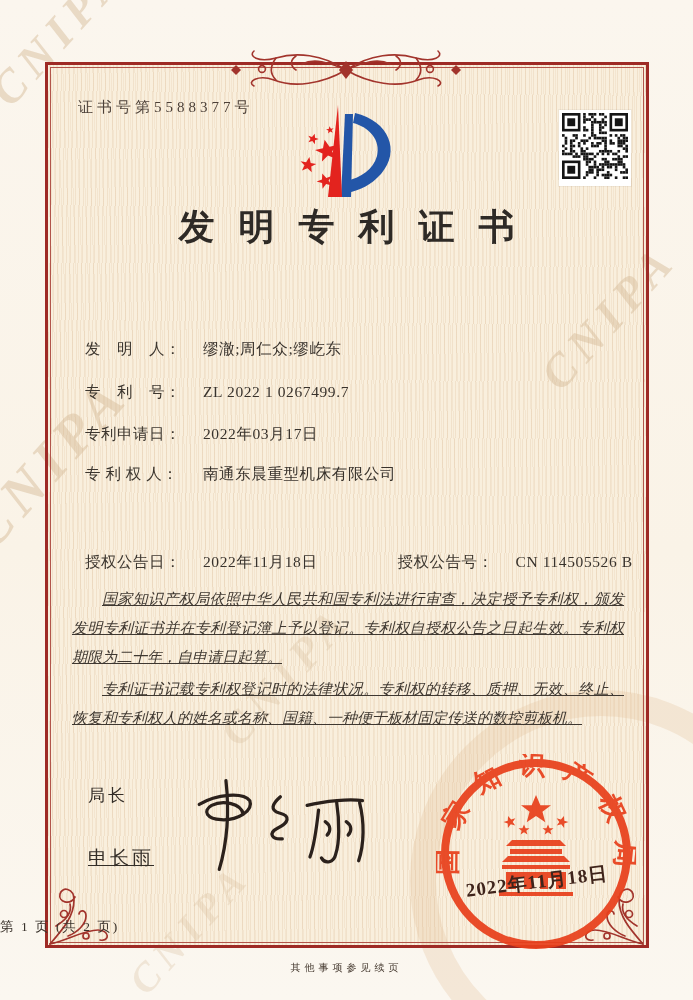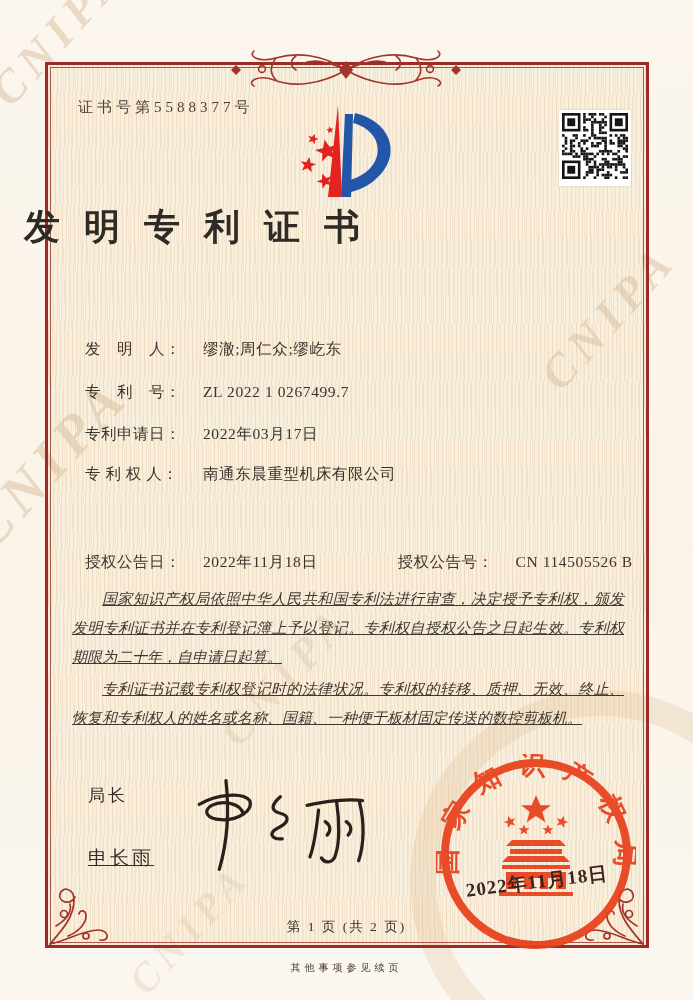--- a/index.html
+++ b/index.html
@@ -20,42 +20,42 @@
       color:rgba(216,189,156,.5);letter-spacing:8px;transform:rotate(-48deg);
       font-family:"Liberation Serif","DejaVu Serif",serif;white-space:nowrap;}
   .wm-circle{position:absolute;z-index:2;width:330px;height:330px;border-radius:50%;
       border:26px solid rgba(228,192,152,.28);left:410px;top:690px;}
   
   .cert-no{position:absolute;left:78px;top:98px;z-index:4;font-size:15px;
       letter-spacing:4px;color:#4c4038;}
   .logo{position:absolute;left:283px;top:101px;z-index:4;}
   .qr{position:absolute;left:559px;top:110px;z-index:4;background:#fff;padding:3px;
       box-shadow:0 0 0 1px rgba(0,0,0,.04);}
-  .title{position:absolute;left:0;right:0;top:203px;z-index:4;text-align:left;
+  .title{position:absolute;left:0;right:0;top:203px;z-index:4;text-align:center;
       font-size:36px;font-weight:bold;color:#2e2a26;letter-spacing:24px;text-indent:24px;}
   
   .field-row{position:absolute;left:85px;right:60px;z-index:4;font-size:15.5px;color:#38322c;
       white-space:nowrap;}
   .flabel{display:inline-block;min-width:118px;letter-spacing:.5px;color:#3c362f;}
   .fvalue{letter-spacing:.6px;}
   .fpair2{margin-left:80px;}
   
   .body-text{position:absolute;left:72px;width:552px;top:585px;z-index:4;
       font-size:15px;line-height:29px;color:#3f3831;font-style:italic;text-decoration:underline;}
   .body-text p{margin:0 0 3px 0;text-indent:2em;text-align:justify;}
   
   .sig-role{position:absolute;left:88px;top:784px;z-index:4;font-size:17px;letter-spacing:3px;color:#332d27;}
   .sig-name{position:absolute;left:88px;top:845px;z-index:4;font-size:19px;letter-spacing:3px;color:#332d27;text-decoration:underline;}
   .sig-script{position:absolute;left:170px;top:772px;z-index:4;}
   
   .seal{position:absolute;left:436px;top:754px;width:200px;height:200px;z-index:5;}
   .seal-date{position:absolute;left:428px;top:869px;width:218px;z-index:6;text-align:center;
       font-size:19px;font-weight:bold;color:#3f241b;letter-spacing:1px;transform:rotate(-7deg);}
   
-  .page-info{position:absolute;left:0;right:0;top:918px;z-index:4;text-align:center;
+  .page-info{position:absolute;left:0;right:0;top:918px;z-index:4;
       font-size:13.5px;letter-spacing:2px;color:#3a332c;}
   .cont-note{position:absolute;left:0;right:0;top:961px;z-index:4;text-align:center;
       font-size:10px;letter-spacing:4px;color:#42362c;}
   .orn{position:absolute;z-index:3;pointer-events:none;}
 </style>
 </head>
 <body>
 
 <div class="page">
 

